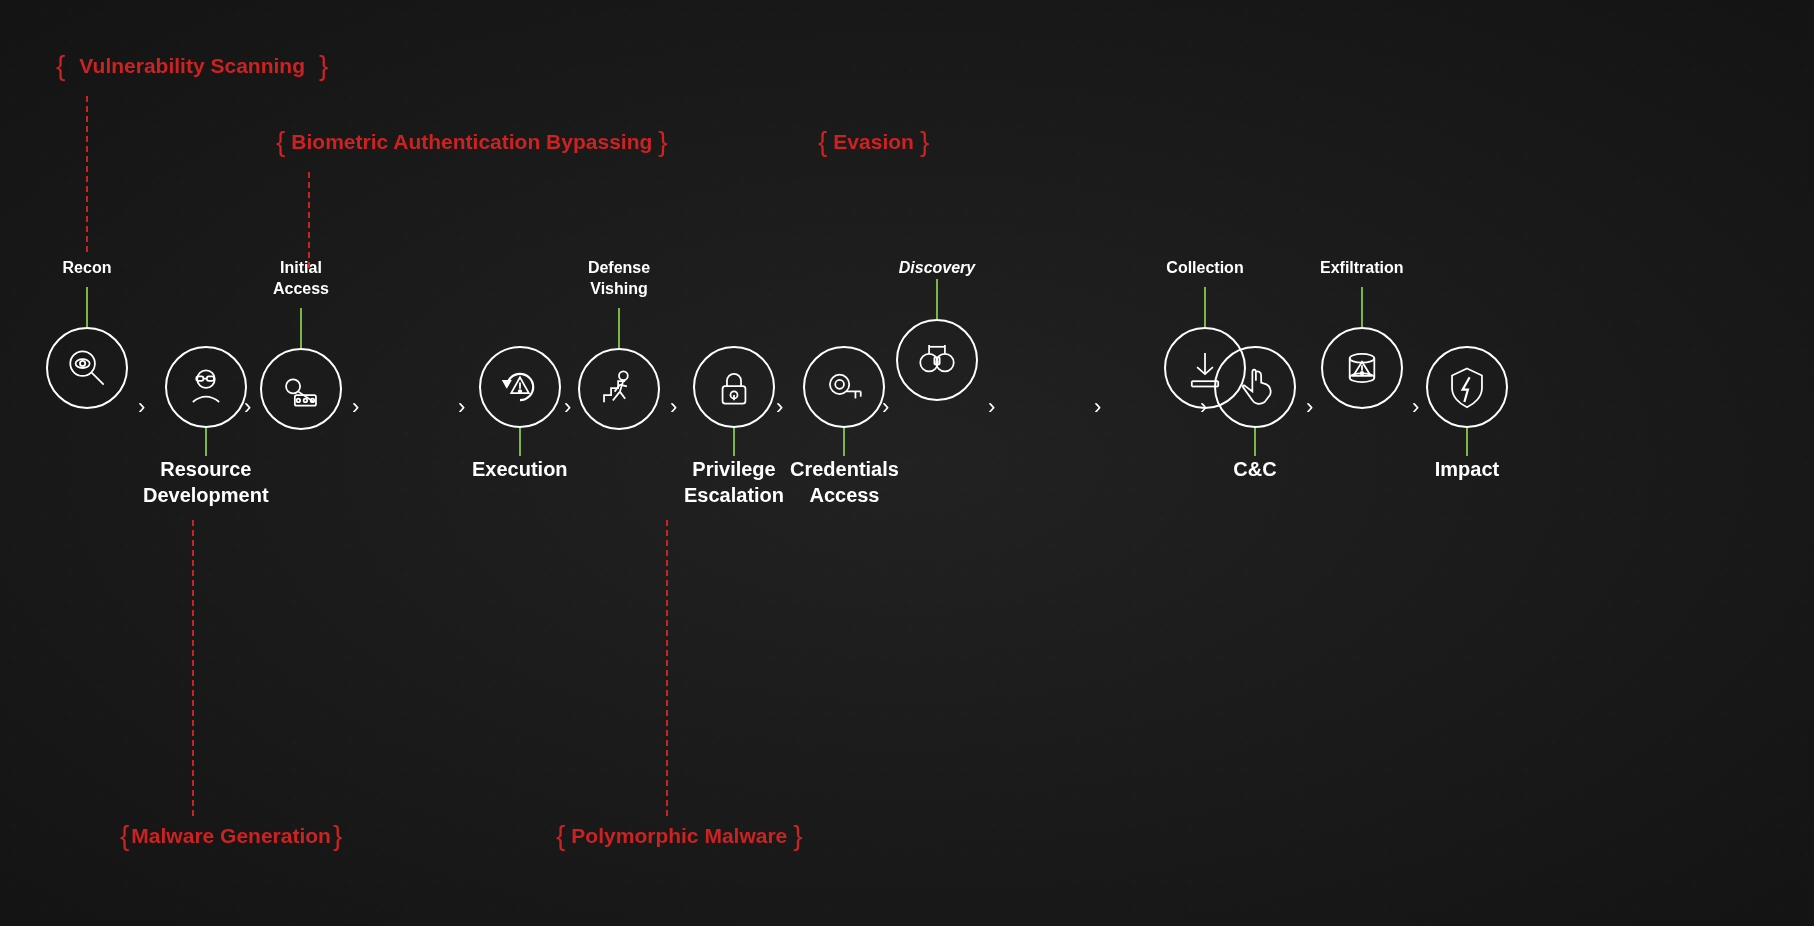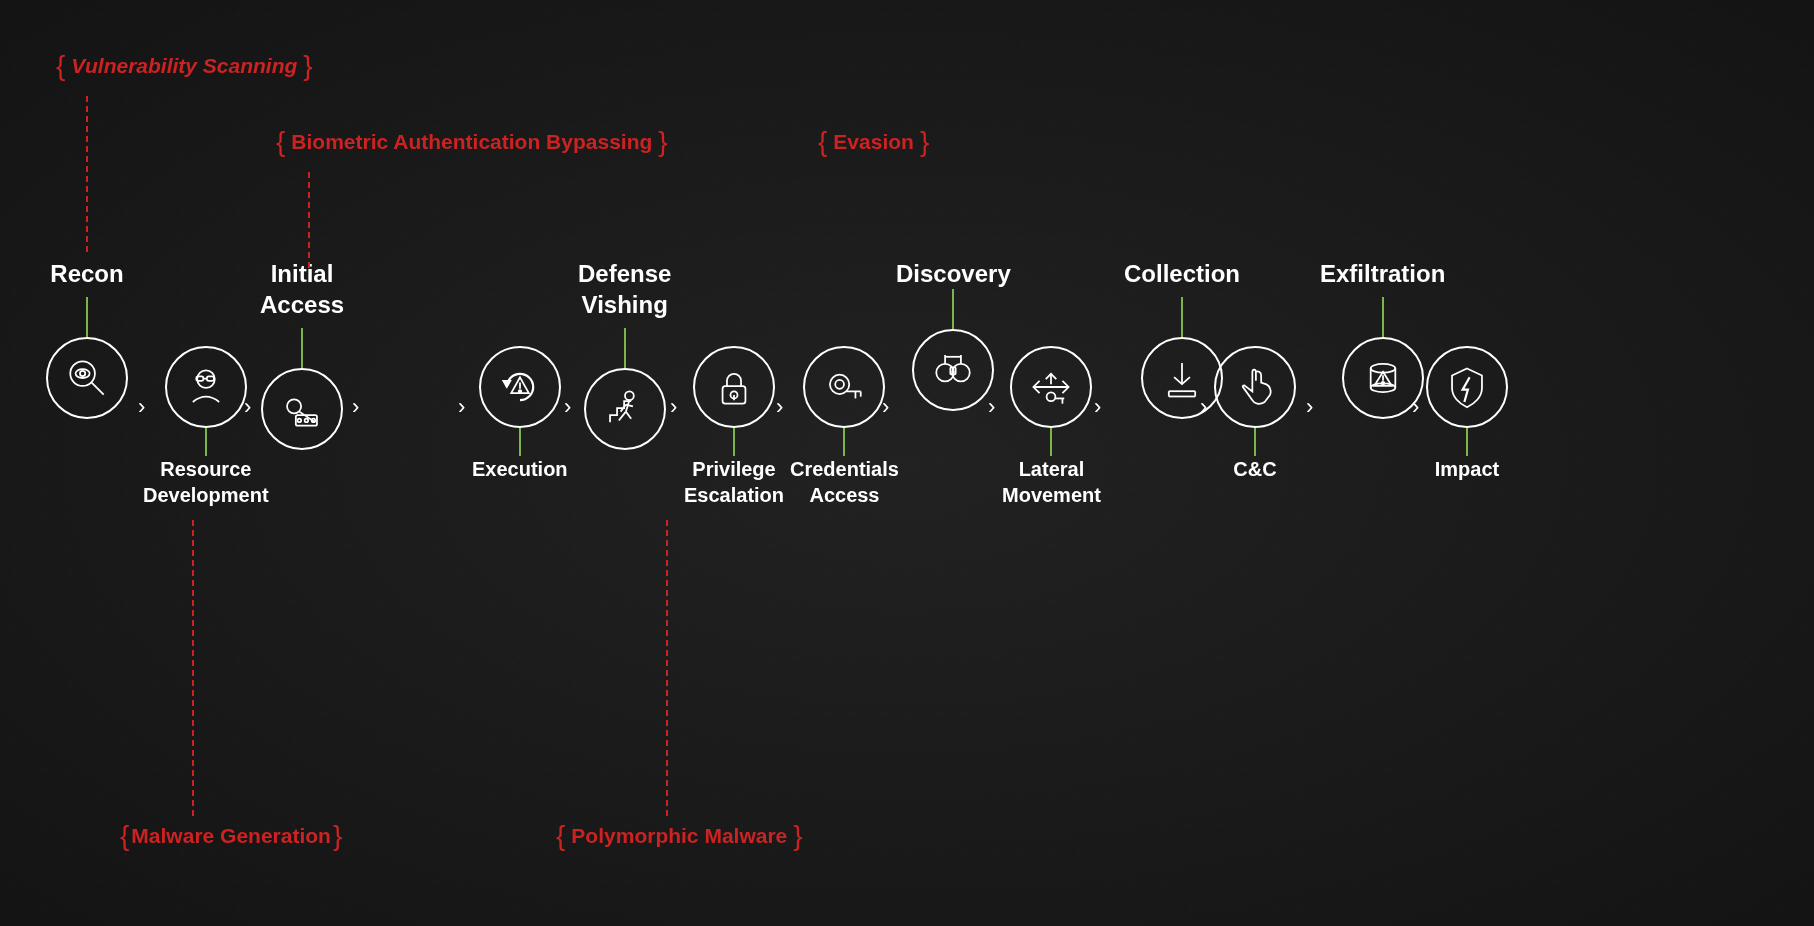--- a/index.html
+++ b/index.html
@@ -32,21 +32,21 @@
     
     .col {
       position: absolute;
       display: flex;
       flex-direction: column;
       align-items: center;
     }
 
     .col-label-top {
       font-weight: bold;
-      font-size: 24px;
+      font-size: 16px;
       text-align: center;
       line-height: 1.3;
       color: #fff;
       margin-bottom: 0;
     }
 
     .icon-box {
       width: 82px;
       height: 82px;
       border: 2.5px solid #ffffff;
@@ -86,21 +86,21 @@
   </style>
 </head>
 <body>
 
 <div class="diagram-container">
 
   <div style="position:absolute;inset:0;background:radial-gradient(ellipse at center, #252525 0%, #111111 100%);opacity:0.7;z-index:0;"></div>
 
   <div class="group-top" style="left:56px; top:50px;">
     <span class="bracket">{</span>
-    <span style="margin:0 6px;font-style:italic;">Vulnerability Scanning</span>
+    <span style="margin:0 14px;">Vulnerability Scanning</span>
     <span class="bracket">}</span>
   </div>
 
   <div class="group-top" style="left:276px; top:126px;">
     <span class="bracket">{</span>
     <span style="margin:0 6px;">Biometric Authentication Bypassing</span>
     <span class="bracket">}</span>
   </div>
 
   <div class="group-top" style="left:818px; top:126px;">
@@ -276,62 +276,41 @@
     </div>
 
     <div style="width:2px;height:28px;background:#7ab648;"></div>
     <div class="col-label-bottom" style="white-space:pre-line;">Credentials
 Access</div>
   </div>
 
   <div style="position:absolute;left:882px;top:394px;font-size:22px;color:#fff;z-index:3;">›</div>
 
   <div class="col" style="left:896px; top:258px;">
-    <div class="col-label-top" style="">Discovery</div>
+    <div class="col-label-top" style="font-style:italic;">Discovery</div>
     <div style="width:2px;height:40px;background:#7ab648;"></div>
     <div class="icon-box">
       <svg viewBox="0 0 50 50" width="44" height="44" fill="none" stroke="white" stroke-width="2">
 
         <circle cx="16" cy="28" r="10"></circle>
         <circle cx="34" cy="28" r="10"></circle>
         <rect x="22" y="22" width="6" height="8" rx="1"></rect>
         <line x1="16" y1="8" x2="16" y2="18"></line>
         <line x1="34" y1="8" x2="34" y2="18"></line>
         <line x1="16" y1="10" x2="34" y2="10"></line>
       </svg>
     </div>
   </div>
 
   <div style="position:absolute;left:988px;top:394px;font-size:22px;color:#fff;z-index:3;">›</div>
 
-  <div class="col" style="left:1002px; top:258px;">
-    <div style="height:48px;"></div>
-    <div class="icon-box" style="margin-top:40px;">
-      <svg viewBox="0 0 50 50" width="44" height="44" fill="none" stroke="white" stroke-width="2">
-
-        <line x1="5" y1="25" x2="45" y2="25"></line>
-        <polyline points="38,18 45,25 38,32"></polyline>
-        <polyline points="12,18 5,25 12,32"></polyline>
-
-        <line x1="25" y1="10" x2="25" y2="22"></line>
-        <polyline points="19,16 25,10 31,16"></polyline>
-
-        <circle cx="25" cy="36" r="5"></circle>
-        <line x1="30" y1="38" x2="40" y2="38"></line>
-        <line x1="38" y1="38" x2="38" y2="44"></line>
-      </svg>
-    </div>
-    <div style="width:2px;height:28px;background:#7ab648;"></div>
-    <div class="col-label-bottom" style="white-space:pre-line;">Lateral
-Movement</div>
-  </div>
 
   <div style="position:absolute;left:1094px;top:394px;font-size:22px;color:#fff;z-index:3;">›</div>
 
-  <div class="col" style="left:1124px; top:258px;">
+  <div class="col" style="left:1164px; top:258px;">
     <div class="col-label-top" style="margin-bottom:8px;">Collection</div>
     <div style="width:2px;height:40px;background:#7ab648;"></div>
     <div class="icon-box">
       <svg viewBox="0 0 50 50" width="44" height="44" fill="none" stroke="white" stroke-width="2">
 
         <line x1="25" y1="8" x2="25" y2="32"></line>
         <polyline points="16,24 25,32 34,24"></polyline>
         <line x1="10" y1="40" x2="40" y2="40"></line>
         <line x1="10" y1="40" x2="10" y2="46"></line>
         <line x1="40" y1="40" x2="40" y2="46"></line>

